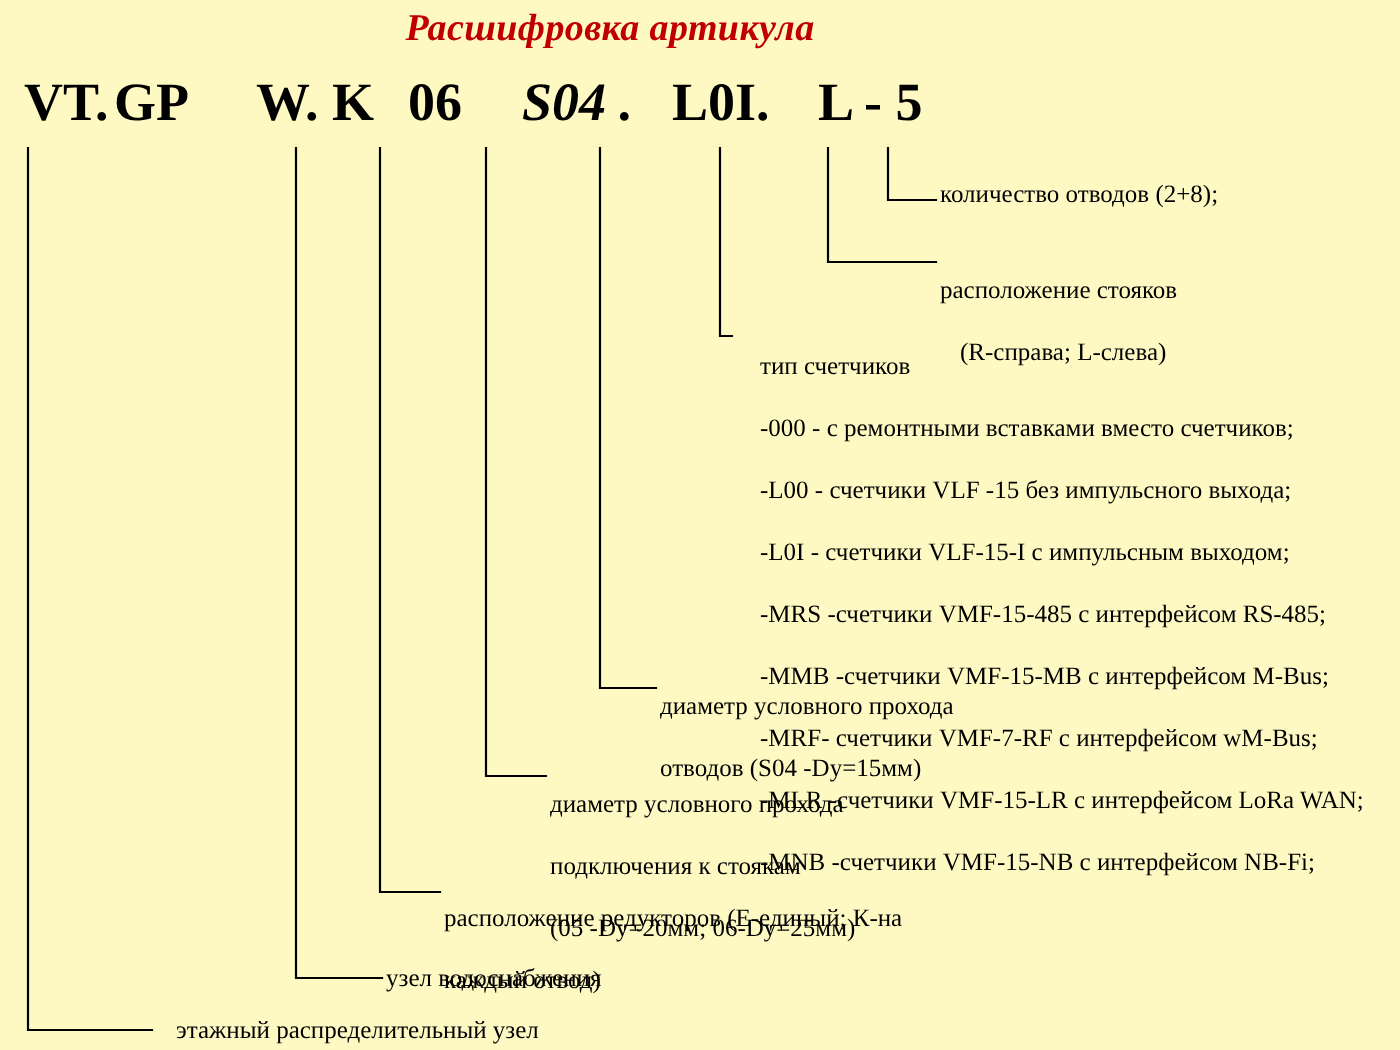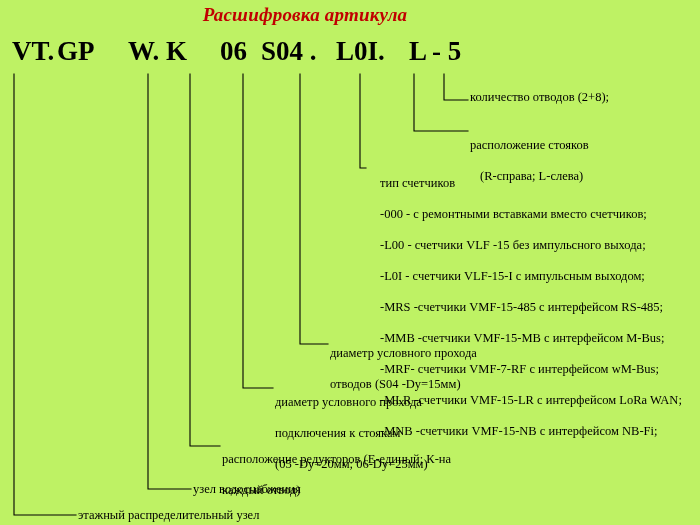--- a/index.html
+++ b/index.html
@@ -4,21 +4,21 @@
 <style>
   html, body {
     margin: 0;
     padding: 0;
     background: #ffffff;
   }
   #page {
     position: relative;
     width: 700px;
     height: 525px;
-    background: #bef264;
+    background: #fef9c3;
     font-family: "Liberation Serif", serif;
     color: #000000;
     overflow: hidden;
   }
   #title {
     position: absolute;
     left: 0;
     top: 4px;
     width: 610px;
     text-align: center;
@@ -41,22 +41,22 @@
     letter-spacing: 0px;
   }
   .code span {
     position: absolute;
     top: 0;
     white-space: pre;
   }
   .c-vt   { left: 12px; }
   .c-gp   { left: 57px; }
   .c-wk   { left: 128px; }
-  .c-06   { left: 220px; }
-  .c-s04  { left: 261px; }
+  .c-06   { left: 204px; }
+  .c-s04  { left: 261px; font-style: italic; }
   .c-l0i  { left: 336px; }
   .c-l    { left: 409px; }
   .c-5    { left: 432px; }
   svg#lines {
     position: absolute;
     left: 0;
     top: 0;
     width: 700px;
     height: 525px;
   }
@@ -72,21 +72,21 @@
   .note-lines div {
     white-space: nowrap;
   }
   #n-kolvo   { left: 470px; top: 90px;  width: 225px; }
   #n-stoyaki { left: 470px; top: 122px; width: 225px; }
   #n-schet   { left: 380px; top: 160px; width: 330px; }
   #n-diam-ot { left: 330px; top: 330px; width: 260px; }
   #n-diam-po { left: 275px; top: 379px; width: 290px; }
   #n-reduk   { left: 222px; top: 436px; width: 300px; }
   #n-uzel    { left: 193px; top: 482px; width: 280px; }
-  #n-etazh   { left: 78px;  top: 508px; width: 320px; }
+  #n-etazh   { left: 88px;  top: 508px; width: 320px; }
 </style>
 </head>
 <body>
 
 <div id="page">
 
   <div id="title">Расшифровка артикула</div>
 
   <div class="code">
     <span class="c-vt">VT.</span>

